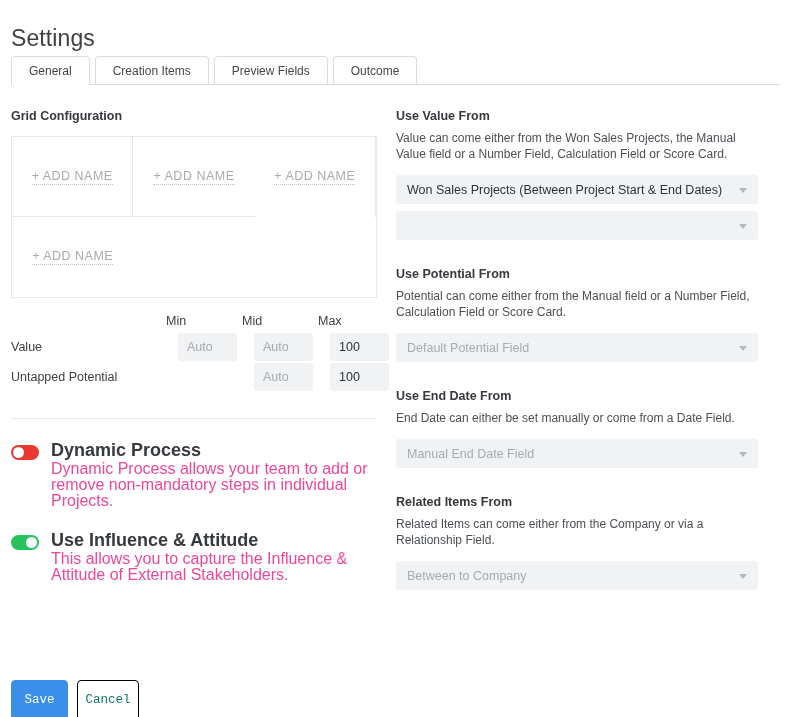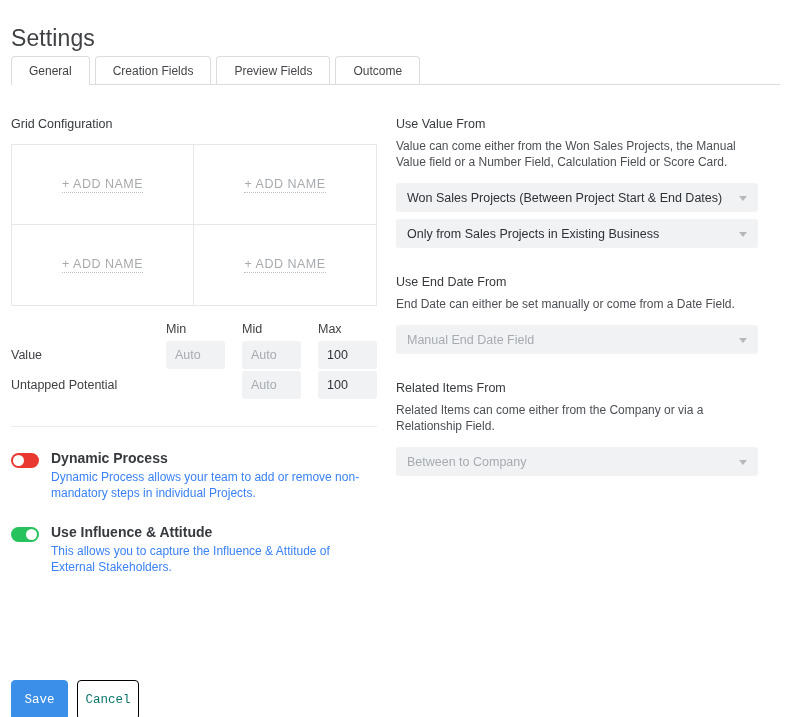--- a/index.html
+++ b/index.html
@@ -79,39 +79,39 @@
   }
   .col-right {
     position: absolute;
     left: 396px;
     top: 104px;
     width: 362px;
   }
 
   .section-head {
     font-size: 12.5px;
-    font-weight: normal;
+    font-weight: bold;
     color: #36393d;
-    margin: 12px 0 5px 0;
+    margin: 4px 0 5px 0;
     line-height: 17px;
   }
   .section-desc {
     font-size: 12px;
     color: #4c5055;
     line-height: 16px;
     margin: 0 0 13px 0;
   }
 
   
   .grid-box {
     margin-top: 11px;
     width: 366px;
     height: 162px;
     display: grid;
-    grid-template-columns: 1fr 1fr;
+    grid-template-columns: 1fr 1fr 1fr;
     grid-template-rows: 1fr 1fr;
     border: 1px solid #e7e8e9;
   }
   .grid-cell {
     border-right: 1px solid #e7e8e9;
     border-bottom: 1px solid #e7e8e9;
     display: flex;
     align-items: center;
     justify-content: center;
     cursor: pointer;
@@ -159,20 +159,21 @@
     width: 59px;
     height: 28px;
     background: #f1f2f4;
     border: none;
     border-radius: 3px;
     font-family: "Liberation Sans", sans-serif;
     font-size: 12.5px;
     color: #2f3235;
     padding: 0 9px;
     outline: none;
+    margin-left: 12px;
   }
   .num-input::placeholder { color: #a7abaf; }
   .vt-cell.empty { visibility: hidden; }
 
   
   .divider {
     width: 366px;
     height: 1px;
     background: #e9eaeb;
     margin-top: 26px;
@@ -201,28 +202,28 @@
     height: 11px;
     border-radius: 50%;
     background: #ffffff;
   }
   .switch.off { background: #e8382f; }
   .switch.off .knob { left: 2px; }
   .switch.on { background: #25c25e; }
   .switch.on .knob { left: 15px; }
   .toggle-text { width: 320px; }
   .toggle-title {
-    font-size: 14px;
+    font-size: 18px;
     font-weight: bold;
     color: #36393d;
     line-height: 15px;
   }
   .toggle-desc {
-    font-size: 12px;
-    color: #3b82f6;
+    font-size: 16px;
+    color: #ec4899;
     line-height: 16px;
     margin-top: 3px;
   }
 
   
   .rgroup { margin-bottom: 26px; }
   .select {
     position: relative;
     width: 362px;
     height: 29px;
@@ -280,21 +281,21 @@
     color: #0f766e;
   }
 </style>
 </head>
 <body>
 
 <h1 class="page-title">Settings</h1>
 
 <div class="tabbar" id="tabbar">
     <div class="tab active">General</div>
-    <div class="tab">Creation Fields</div>
+    <div class="tab">Creation Items</div>
     <div class="tab">Preview Fields</div>
     <div class="tab">Outcome</div>
   </div>
 
 <div class="col-left">
 
   <div class="section-head">Grid Configuration</div>
 
   <div class="grid-box" id="gridbox">
       <div class="grid-cell">
@@ -377,21 +378,28 @@
 
 <div class="col-right" id="rightcol">
     <div class="rgroup">
       <div class="section-head">Use Value From</div>
       <div class="section-desc">Value can come either from the Won Sales Projects, the Manual Value field or a Number Field, Calculation Field or Score Card.</div>
       <div class="select filled">
         <span>Won Sales Projects (Between Project Start &amp; End Dates)</span>
         <span class="caret"></span>
       </div>
       <div class="select filled">
-        <span>Only from Sales Projects in Existing Business</span>
+        <span class="caret"></span>
+      </div>
+    </div>
+    <div class="rgroup">
+      <div class="section-head">Use Potential From</div>
+      <div class="section-desc">Potential can come either from the Manual field or a Number Field, Calculation Field or Score Card.</div>
+      <div class="select placeholder">
+        <span>Default Potential Field</span>
         <span class="caret"></span>
       </div>
     </div>
     <div class="rgroup">
       <div class="section-head">Use End Date From</div>
       <div class="section-desc">End Date can either be set manually or come from a Date Field.</div>
       <div class="select placeholder">
         <span>Manual End Date Field</span>
         <span class="caret"></span>
       </div>

